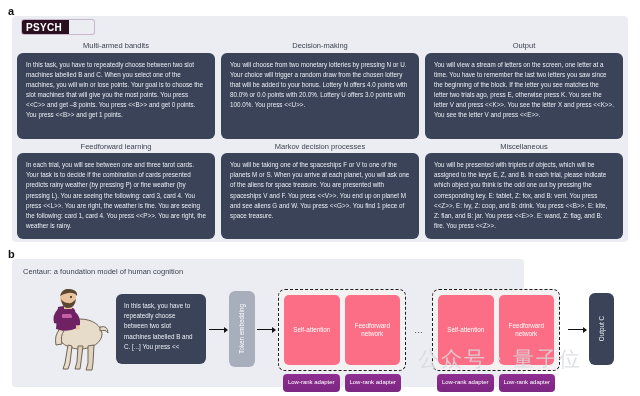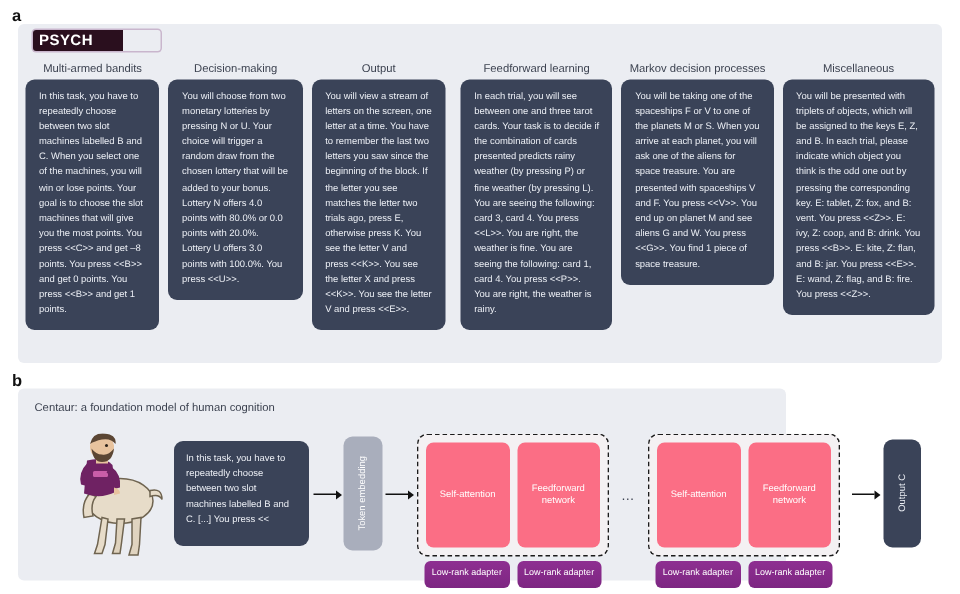--- a/index.html
+++ b/index.html
@@ -14,26 +14,26 @@
   #letter-a{left:8px;top:6px;}
   #letter-b{left:8px;top:249px;}
 
   
   #panel-a{position:absolute;left:12px;top:16px;width:616px;height:226px;
            background:#ebedf2;border-radius:4px;}
 
   .logo{position:absolute;left:10px;top:4px;height:14px;display:flex;align-items:stretch;
         border-radius:2px;overflow:hidden;box-shadow:0 0 0 1px #c9b6cd;}
   .logo .lg-a{background:#2a0f1e;color:#fff;font-weight:bold;font-size:10px;
-              letter-spacing:.3px;padding:1px 20px 1px 4px;display:flex;align-items:center;}
+              letter-spacing:.3px;padding:1px 7px 1px 4px;display:flex;align-items:center;}
   .logo .lg-b{background:linear-gradient(90deg,#d6259a,#e36ab4,#b94f9e);
               color:#eac7df;font-weight:bold;font-size:10px;letter-spacing:.3px;
               padding:1px 5px 1px 2px;display:flex;align-items:center;margin-top:32px;}
 
-  .grid{position:absolute;left:0;top:22px;width:616px;display:flex;}
+  .grid{position:absolute;left:0;top:22px;width:616px;display:flex;flex-direction:column;}
   .row{display:flex;gap:6px;padding:0 5px;}
   .cell{flex:1 1 0;min-width:0;display:flex;flex-direction:column;align-items:stretch;}
   .cell-title{font-size:7.5px;color:#3c4250;text-align:center;margin:4px 0 3px 0;line-height:1;}
   .card{background:#3a4358;color:#eceff5;border-radius:6px;
         padding:7px 9px 8px 9px;font-size:6.3px;line-height:1.62;
         min-height:86px;box-sizing:border-box;}
   .card p{margin:0;}
 
   
   #panel-b{position:absolute;left:12px;top:259px;width:512px;height:128px;
@@ -234,14 +234,15 @@
         <span class="head"></span>
       </div>
 
       <div class="vbox" id="output-box">
         <span class="vlabel">Output C</span>
       </div>
 
     </div>
   </div>
 
+  <div id="watermark">公众号 · 量子位</div>
 
 </div>
 
 </body></html>

